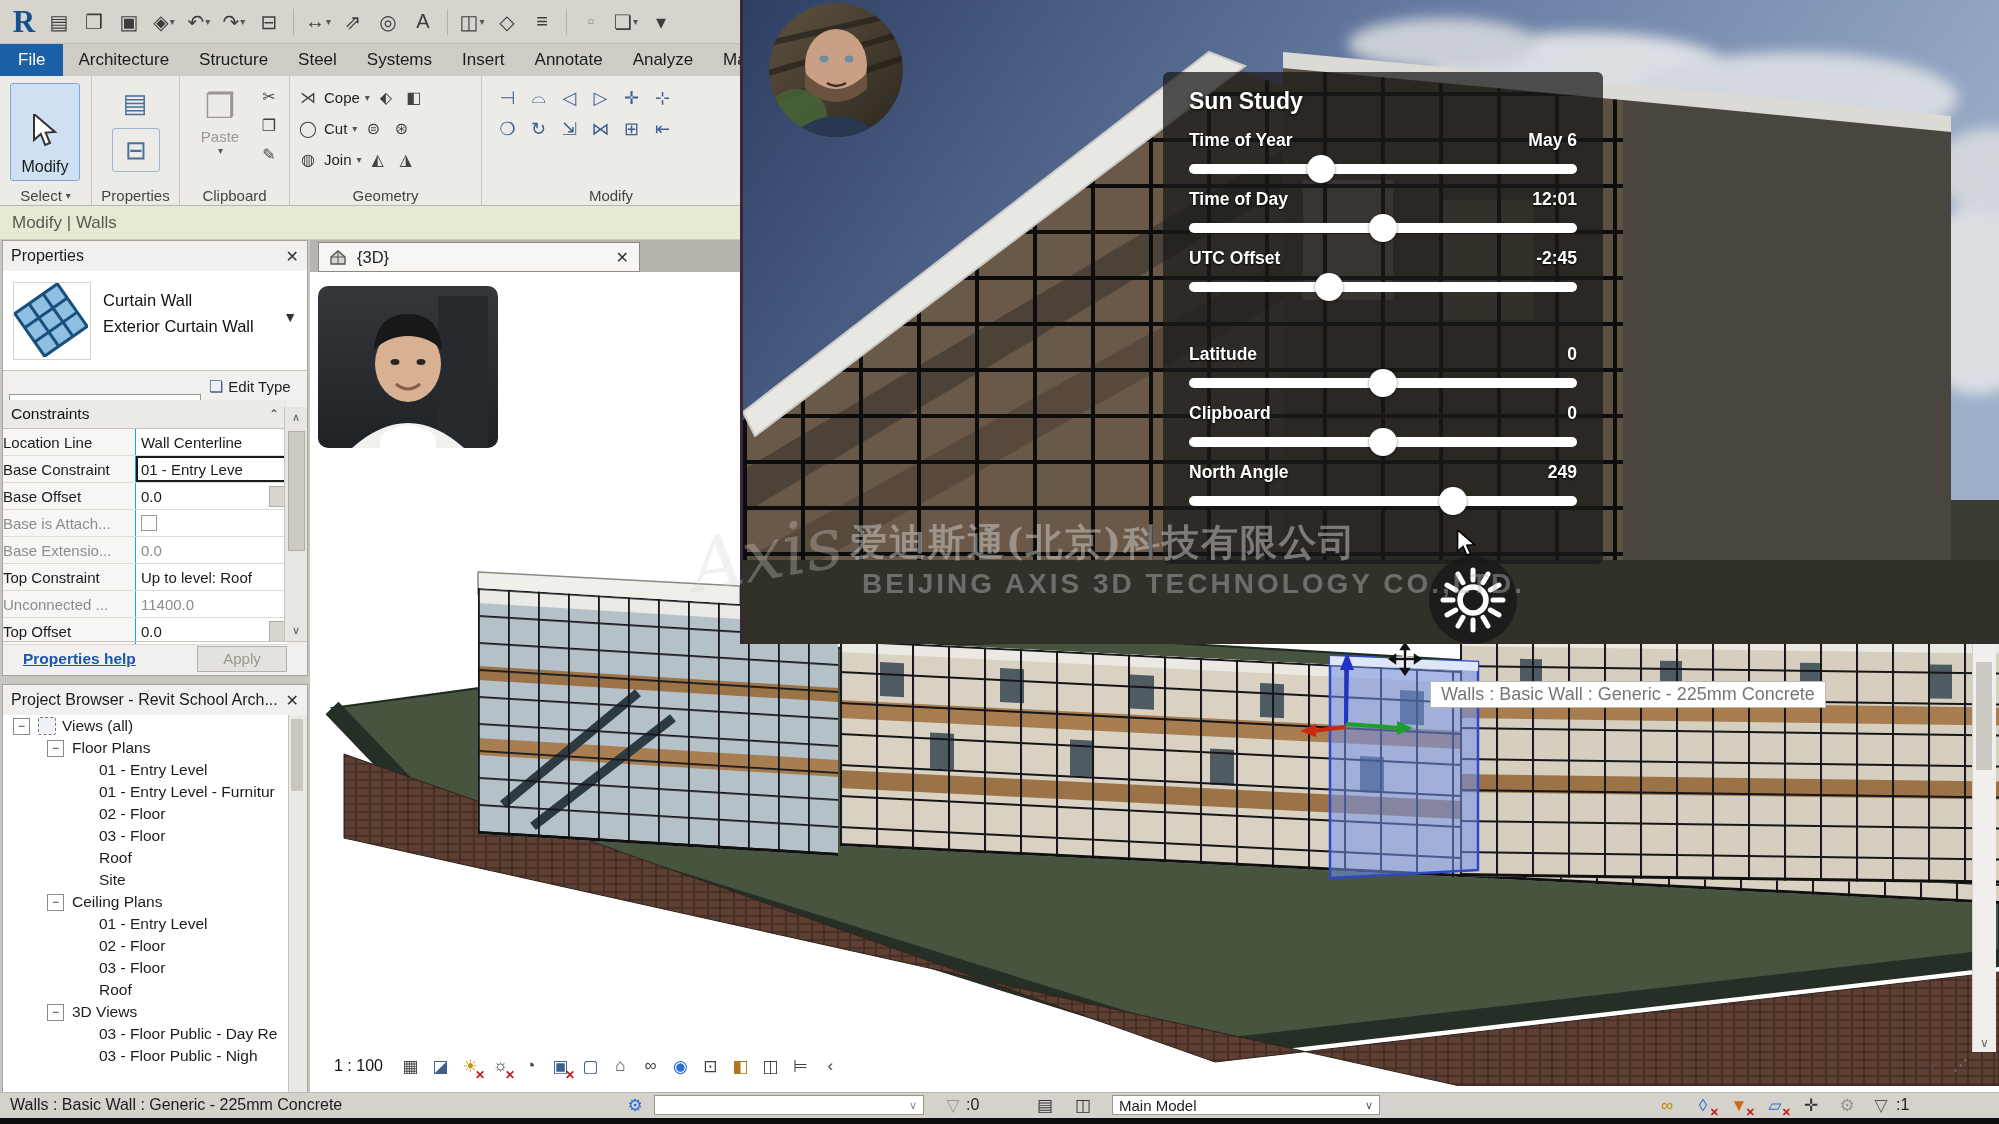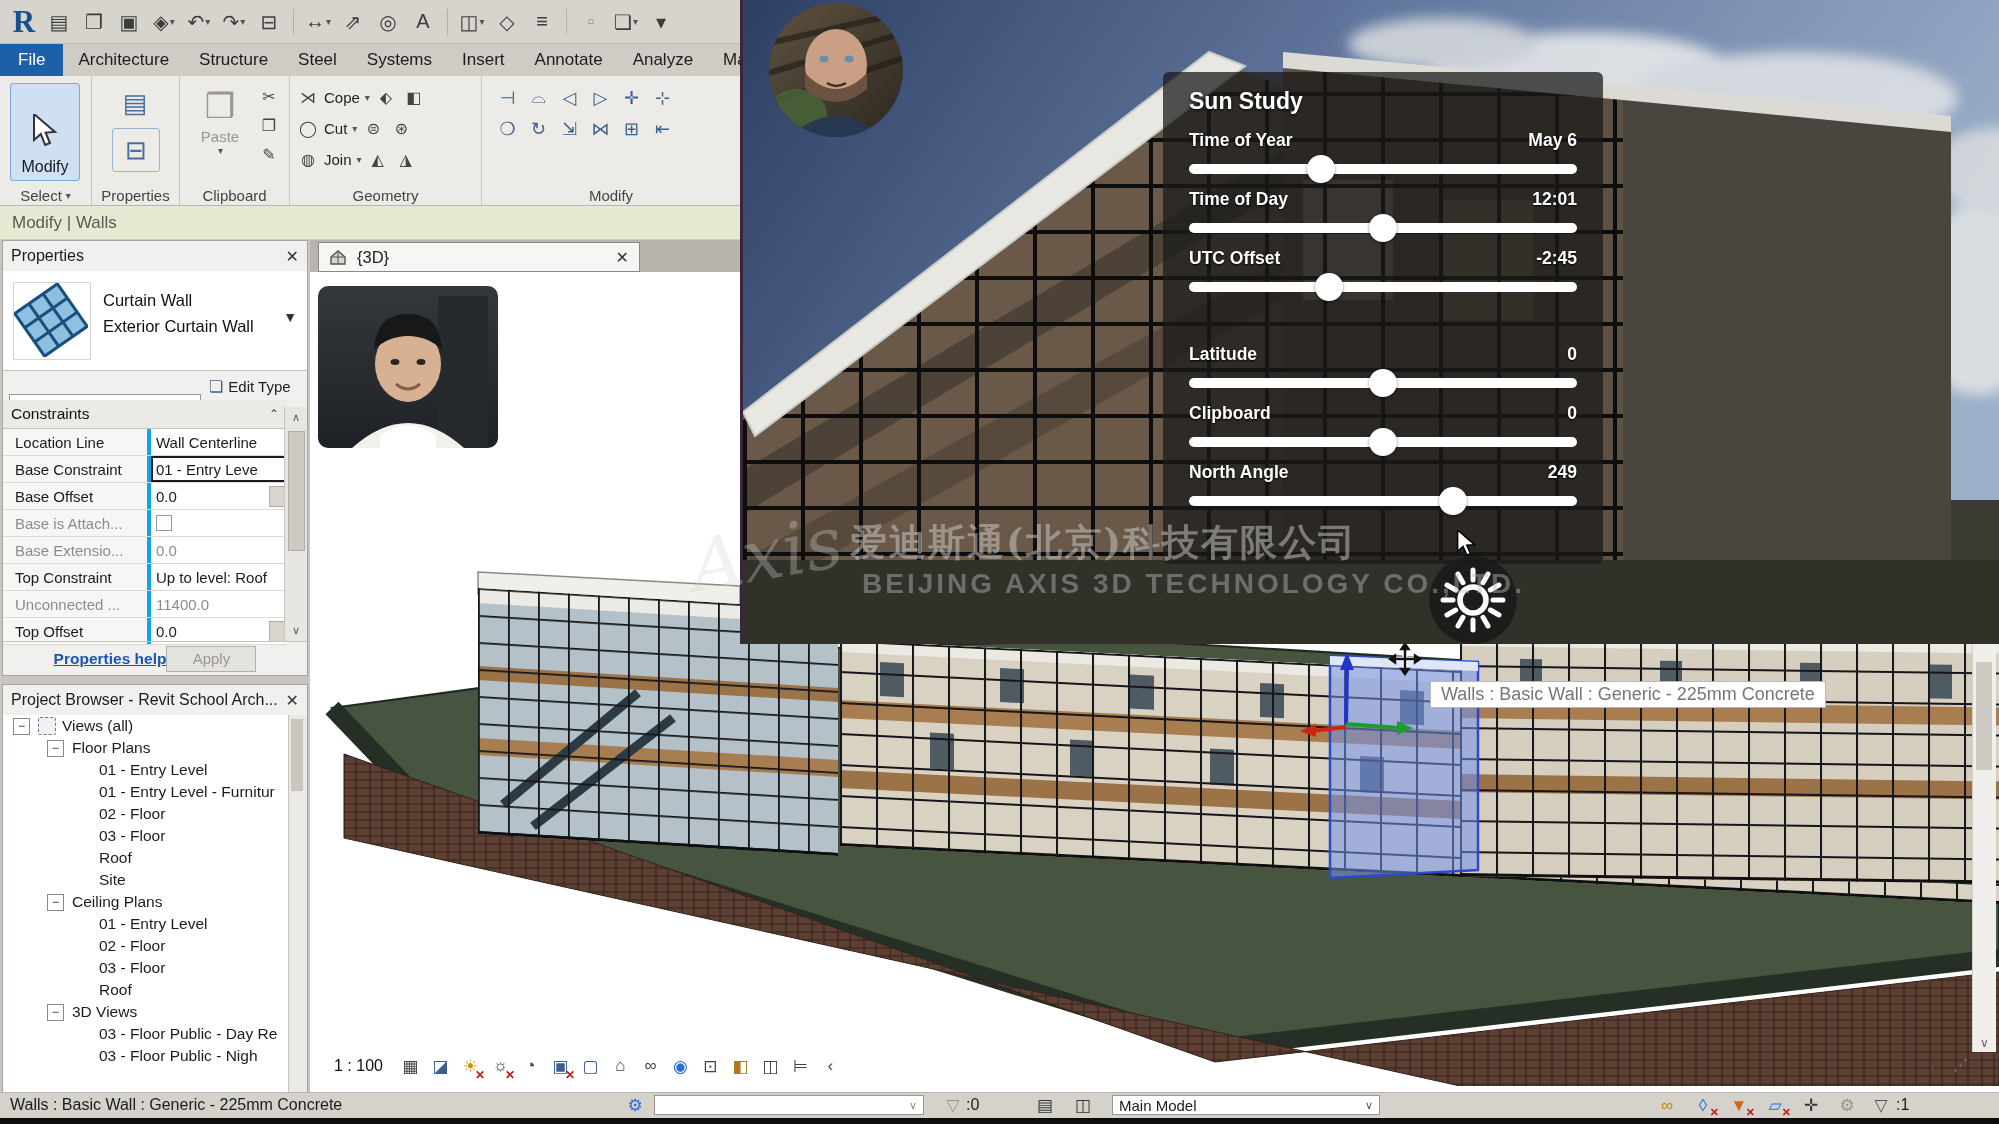--- a/index.html
+++ b/index.html
@@ -53,30 +53,30 @@
   #typebox .l2{position:absolute;left:100px;top:46px;font-size:16.5px;color:#111}
   #typebox .tcaret{position:absolute;right:10px;top:38px;color:#333;font-size:14px}
   #selrow{position:absolute;left:0;top:130px;width:100%;height:36px}
   .combo{position:absolute;background:#fff;border:1px solid #9a978f;font-size:15px;color:#1c1c1c;
          display:flex;align-items:center;padding:0 6px;box-sizing:border-box;justify-content:space-between}
   .combo .cv{font-size:11px;color:#555}
   #ptable{position:absolute;left:0;top:159px;width:284px}
   .sechdr{height:28px;background:#eceae6;border-bottom:1px solid #c6c3bc;display:flex;align-items:center;
           padding:0 8px;font-size:15.5px;color:#111;justify-content:space-between}
   .prow{display:flex;height:26px;border-bottom:1px solid #dcdad5;font-size:15px;align-items:center;background:#fff}
-  .prow .pl{width:132px;padding-left:12px;color:#1a1a1a;border-right:4px solid #0ea5e9;height:100%;display:flex;align-items:center;background:#f7f6f4;overflow:hidden;white-space:nowrap}
+  .prow .pl{width:132px;padding-left:0;color:#1a1a1a;border-right:1px solid #0ea5e9;height:100%;display:flex;align-items:center;background:#f7f6f4;overflow:hidden;white-space:nowrap}
   .prow .pv{flex:1;padding-left:5px;color:#1a1a1a;height:100%;display:flex;align-items:center;position:relative;overflow:hidden;white-space:nowrap}
   .prow.gray .pl,.prow.gray .pv{color:#8c8c8c}
   .prow .pv.sel{outline:2px solid #1a1a1a;outline-offset:-2px}
   .mini-btn{position:absolute;right:2px;top:3px;width:14px;height:19px;background:#d8d5cf;border:1px solid #aaa}
   .chk{width:14px;height:14px;border:1px solid #9a9a9a;background:#fdfdfd;display:inline-block}
   #pscroll{position:absolute;right:0;top:166px;width:22px;bottom:34px;background:#e8e6e2;border-left:1px solid #c6c3bc}
   #pscroll .th{position:absolute;left:3px;top:24px;width:15px;height:118px;background:#cdcac4;border:1px solid #b0ada6}
   .sarrow{position:absolute;left:0;width:100%;text-align:center;font-size:11px;color:#555}
-  #pfoot{position:absolute;left:0;bottom:0;width:100%;height:34px;border-top:1px solid #c6c3bc;display:flex;align-items:center;justify-content:center;padding:0 20px;box-sizing:border-box}
+  #pfoot{position:absolute;left:0;bottom:0;width:100%;height:34px;border-top:1px solid #c6c3bc;display:flex;align-items:center;justify-content:space-between;padding:0 20px;box-sizing:border-box}
   .link{color:#1b56b0;text-decoration:underline;font-size:15.5px;font-weight:bold}
   .btn-apply{width:88px;height:24px;background:#e4e2dd;border:1px solid #b3b0a9;color:#9a978f;font-size:15px;
              display:flex;align-items:center;justify-content:center}
   
   .trow{height:22px;display:flex;align-items:center;font-size:15.5px;color:#1c1c1c;white-space:nowrap;overflow:hidden}
   .exp{width:15px;height:15px;border:1px solid #8a8a8a;background:#fff;display:inline-flex;align-items:center;
        justify-content:center;font-size:12px;line-height:1;color:#333;margin-right:8px;flex-shrink:0}
   .vicon{width:16px;height:16px;border:1px dashed #777;border-radius:2px;margin-right:6px;display:inline-block;background:#eef2f6;flex-shrink:0}
   #bscroll{position:absolute;right:0;top:30px;width:18px;bottom:26px;background:#ebe9e5;border-left:1px solid #c6c3bc}
   #bscroll .th{position:absolute;left:2px;top:4px;width:12px;height:72px;background:#c9c6bf}

